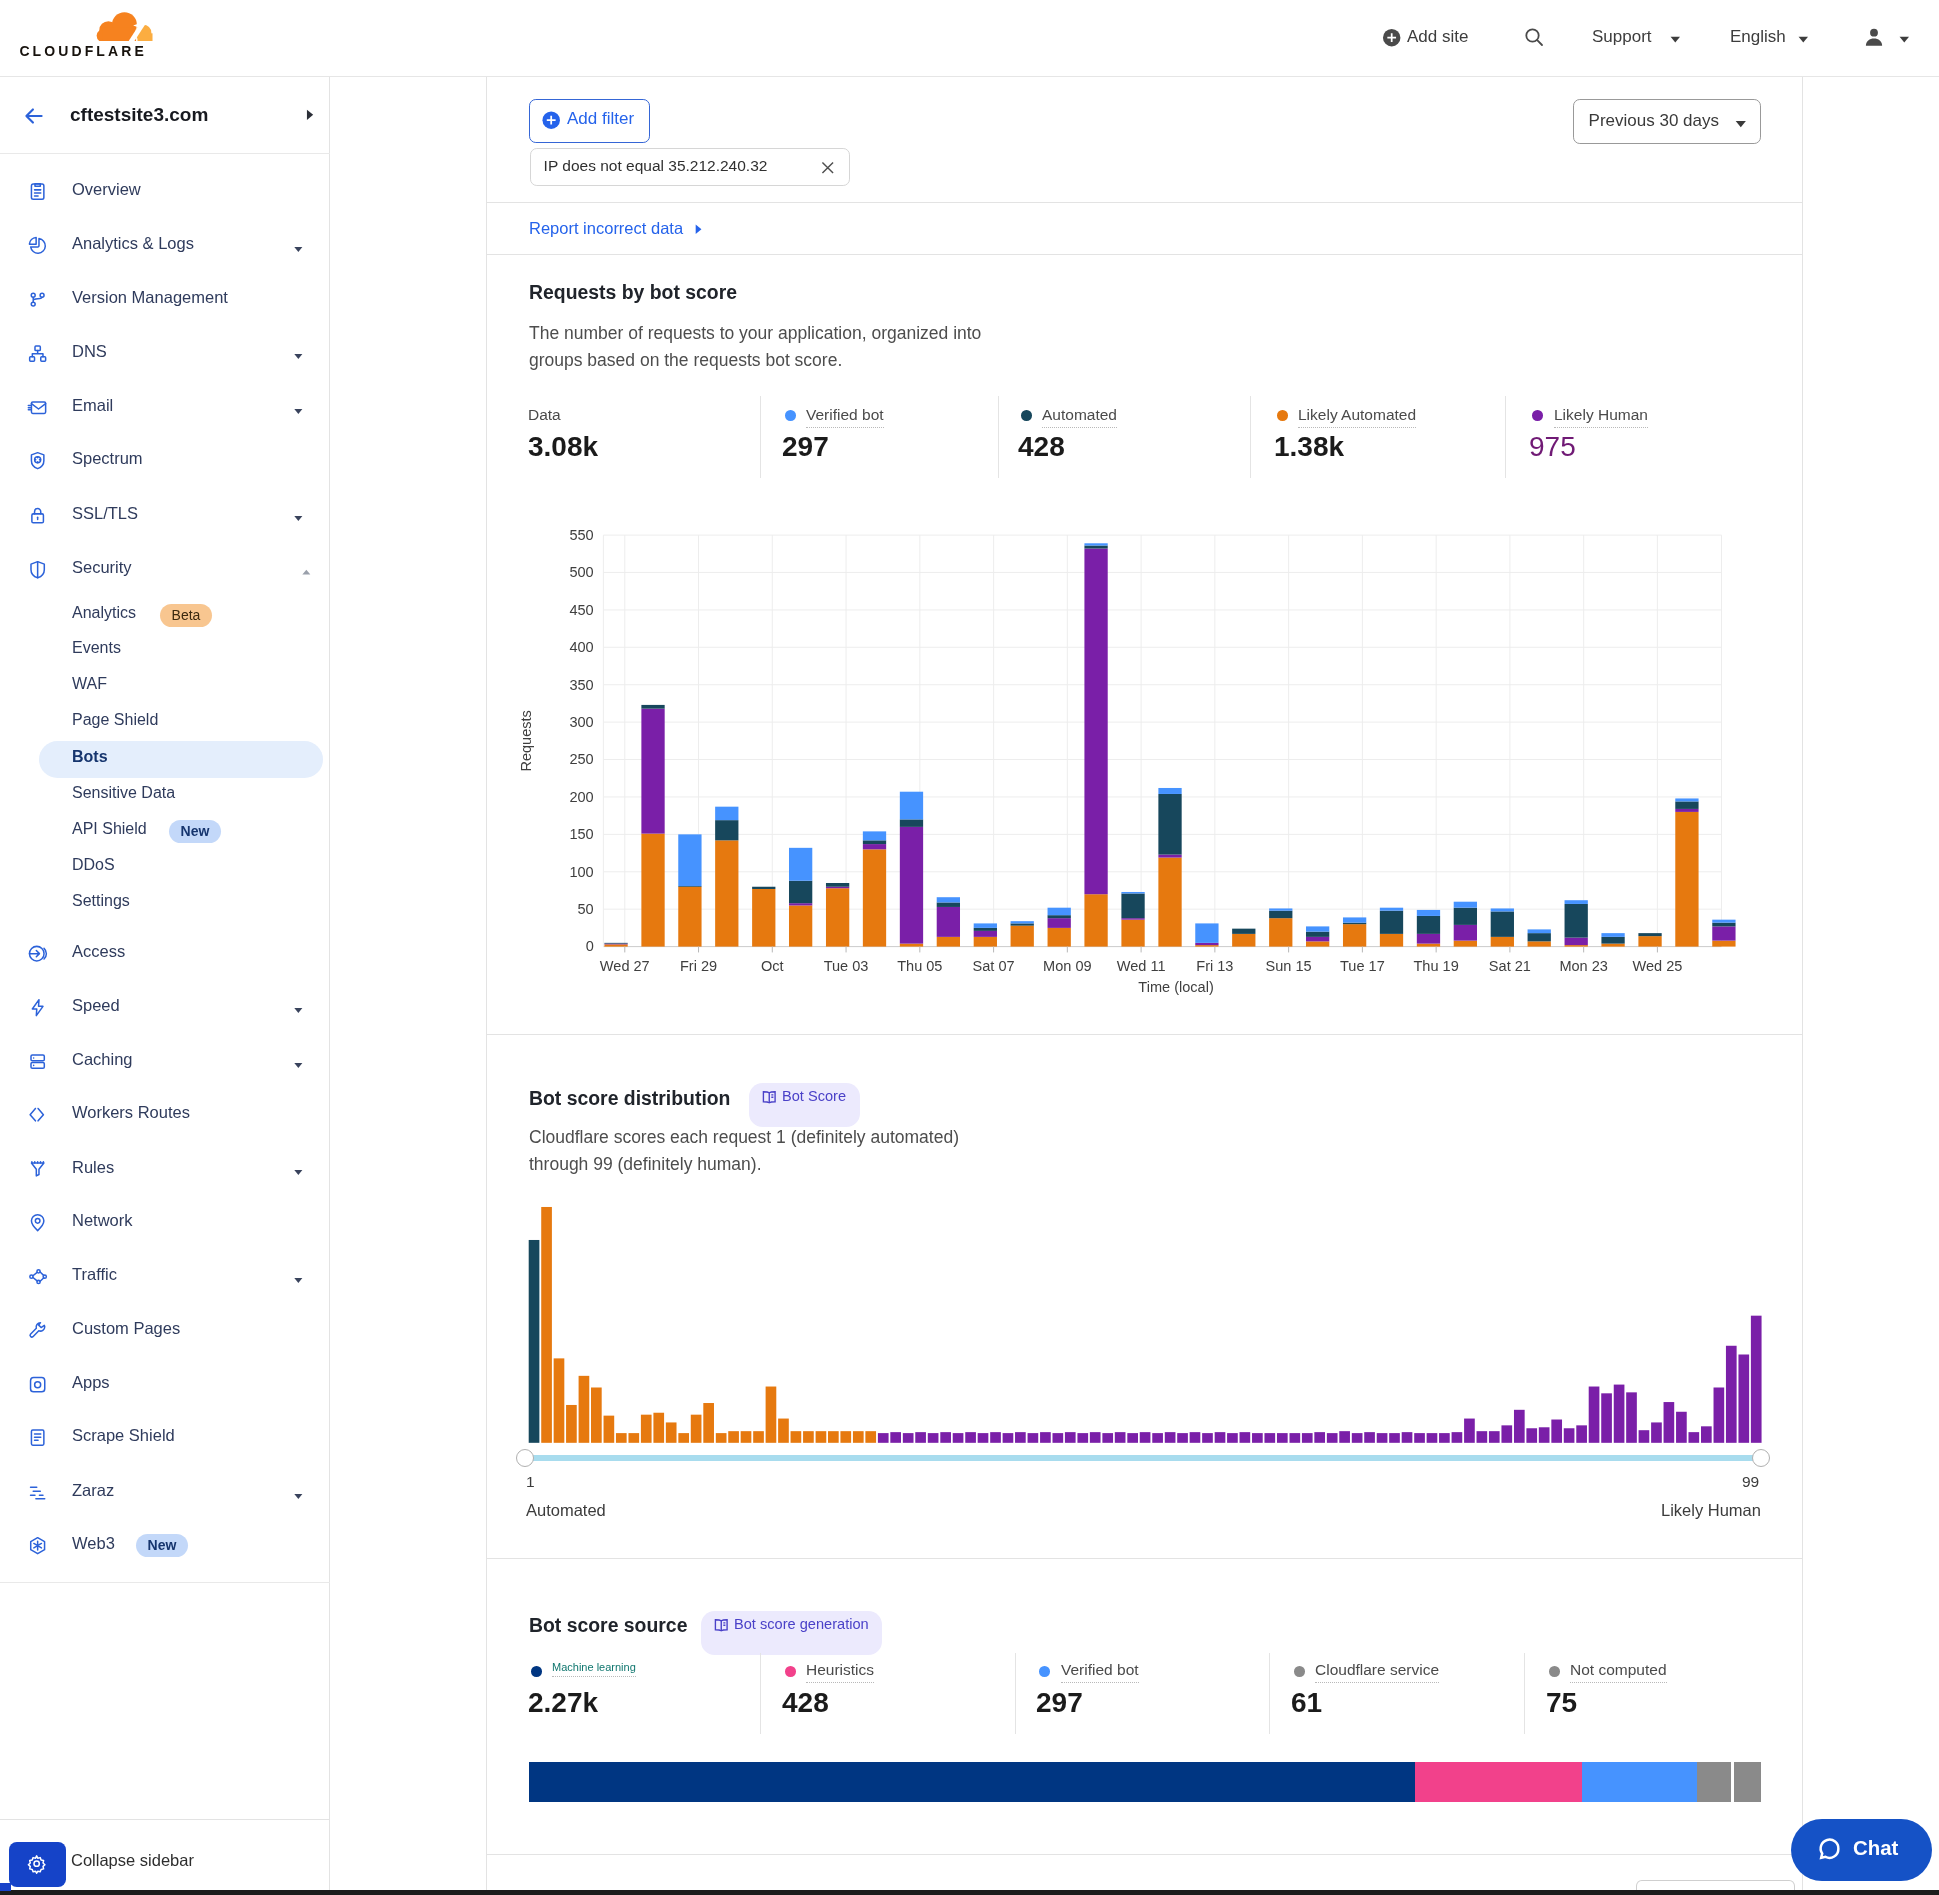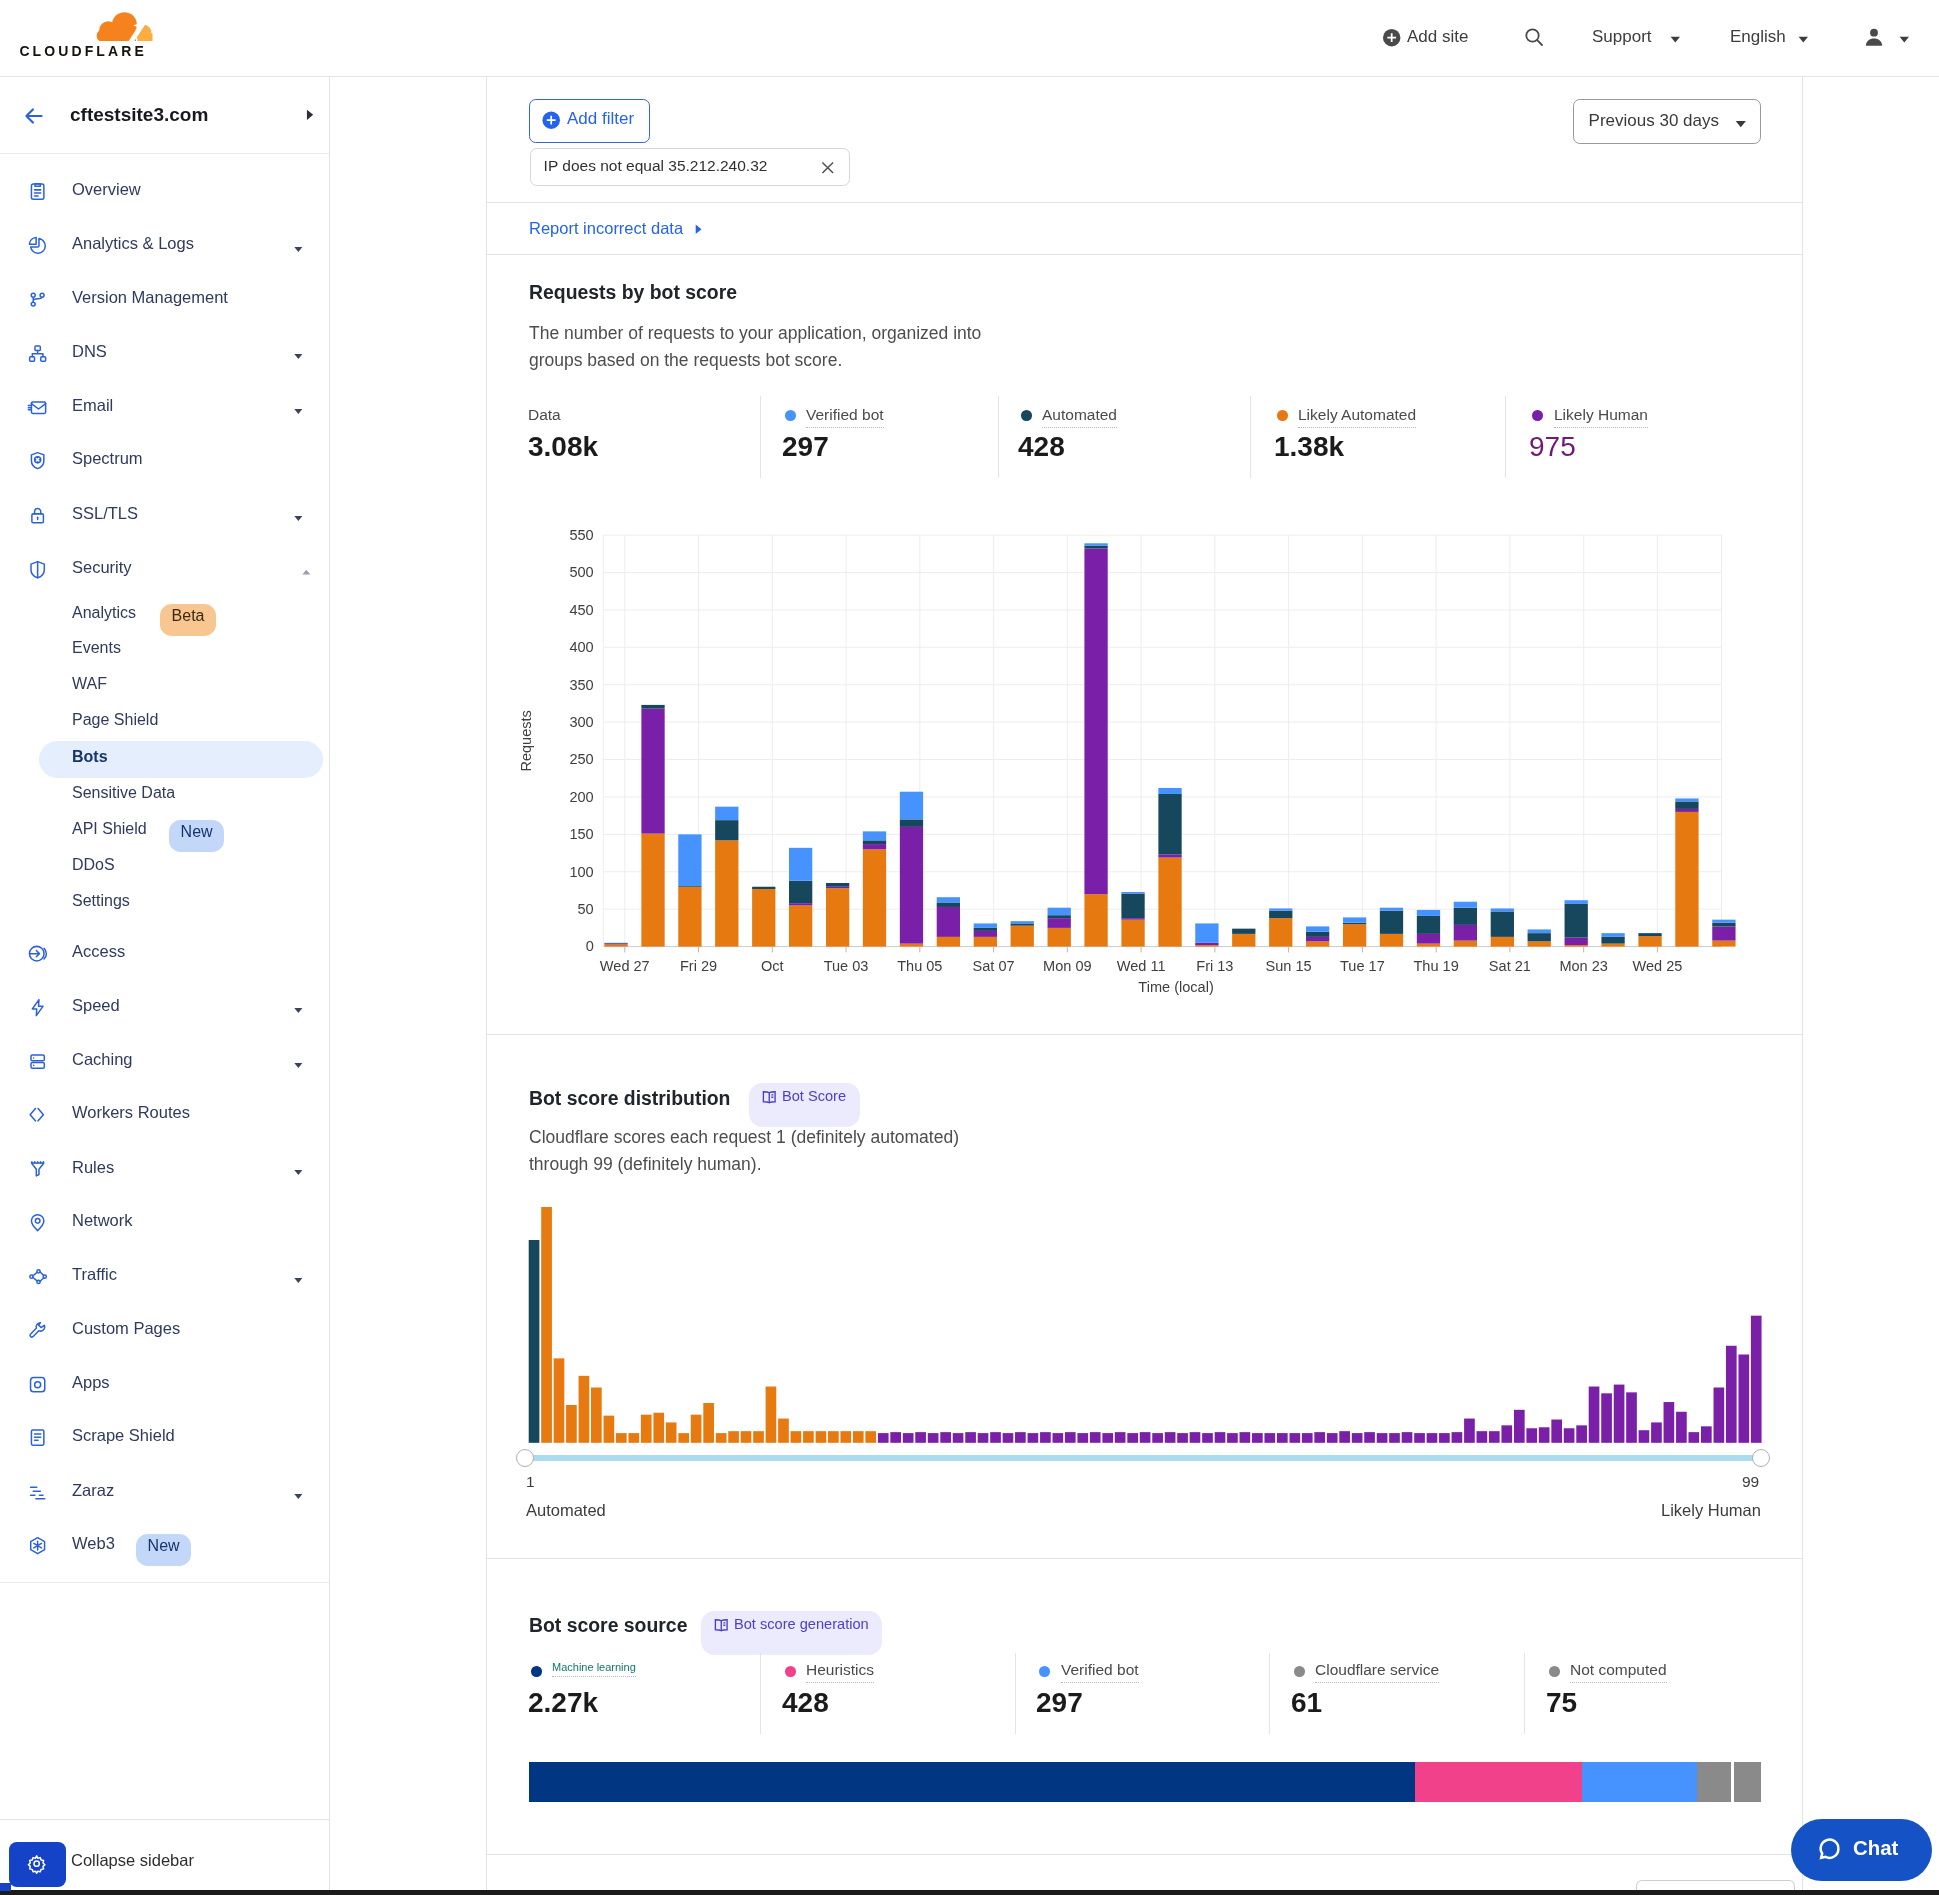--- a/index.html
+++ b/index.html
@@ -3,24 +3,24 @@
 <style>
 * { margin:0; padding:0; box-sizing:border-box; }
 html,body { width:1940px; height:1895px; overflow:hidden;
   font-family:"Liberation Sans", sans-serif; background:#fff; color:#1b1b1b;
   position:relative; }
 .abs { position:absolute; }
 .nav { position:absolute; left:72px; font-size:16.5px; color:#2f3b5c; }
 .icn { position:absolute; left:27px; color:#2c62d9; }
 .sub { position:absolute; left:72px; font-size:16px; color:#2f3b5c; }
 .selsub { font-weight:bold; color:#16356e; }
-.pill { position:absolute; font-size:16px; padding:1.9px 11.6px; border-radius:11.6px; height:32px;
+.pill { position:absolute; font-size:14px; padding:1.9px 11.6px; border-radius:11.6px; height:23px;
   line-height:19.4px; color:#222; }
 .betapill { background:#f8c690; color:#3c2a10; }
-.bluepill { background:#c3d8f9; color:#16356e; }
+.bluepill { background:#c3d8f9; color:#16356e;font-weight:bold; }
 .hdr-item { position:absolute; top:27px; font-size:17px; color:#3d3d3d; }
 .h2 { position:absolute; font-size:19.4px; font-weight:700; color:#20242b; }
 .para { position:absolute; font-size:17.5px; color:#4d4d4d; line-height:27px; }
 .badge { position:absolute; height:44px; background:#eceafd; border-radius:13.6px;
   color:#4a41c8; font-size:14.6px; line-height:27px; padding:0 13.6px 0 33px; }
 .badge svg { position:absolute; left:11.6px; top:5.8px; }
 </style></head><body>
 <div class="abs" style="left:0;top:0;width:1940px;height:77px;background:#fff;border-bottom:1px solid #e6e6e6"></div>
 <svg style="position:absolute;left:89px;top:10.7px" width="66" height="31" viewBox="0 0 68 32">
 <g fill="#f6821f">

